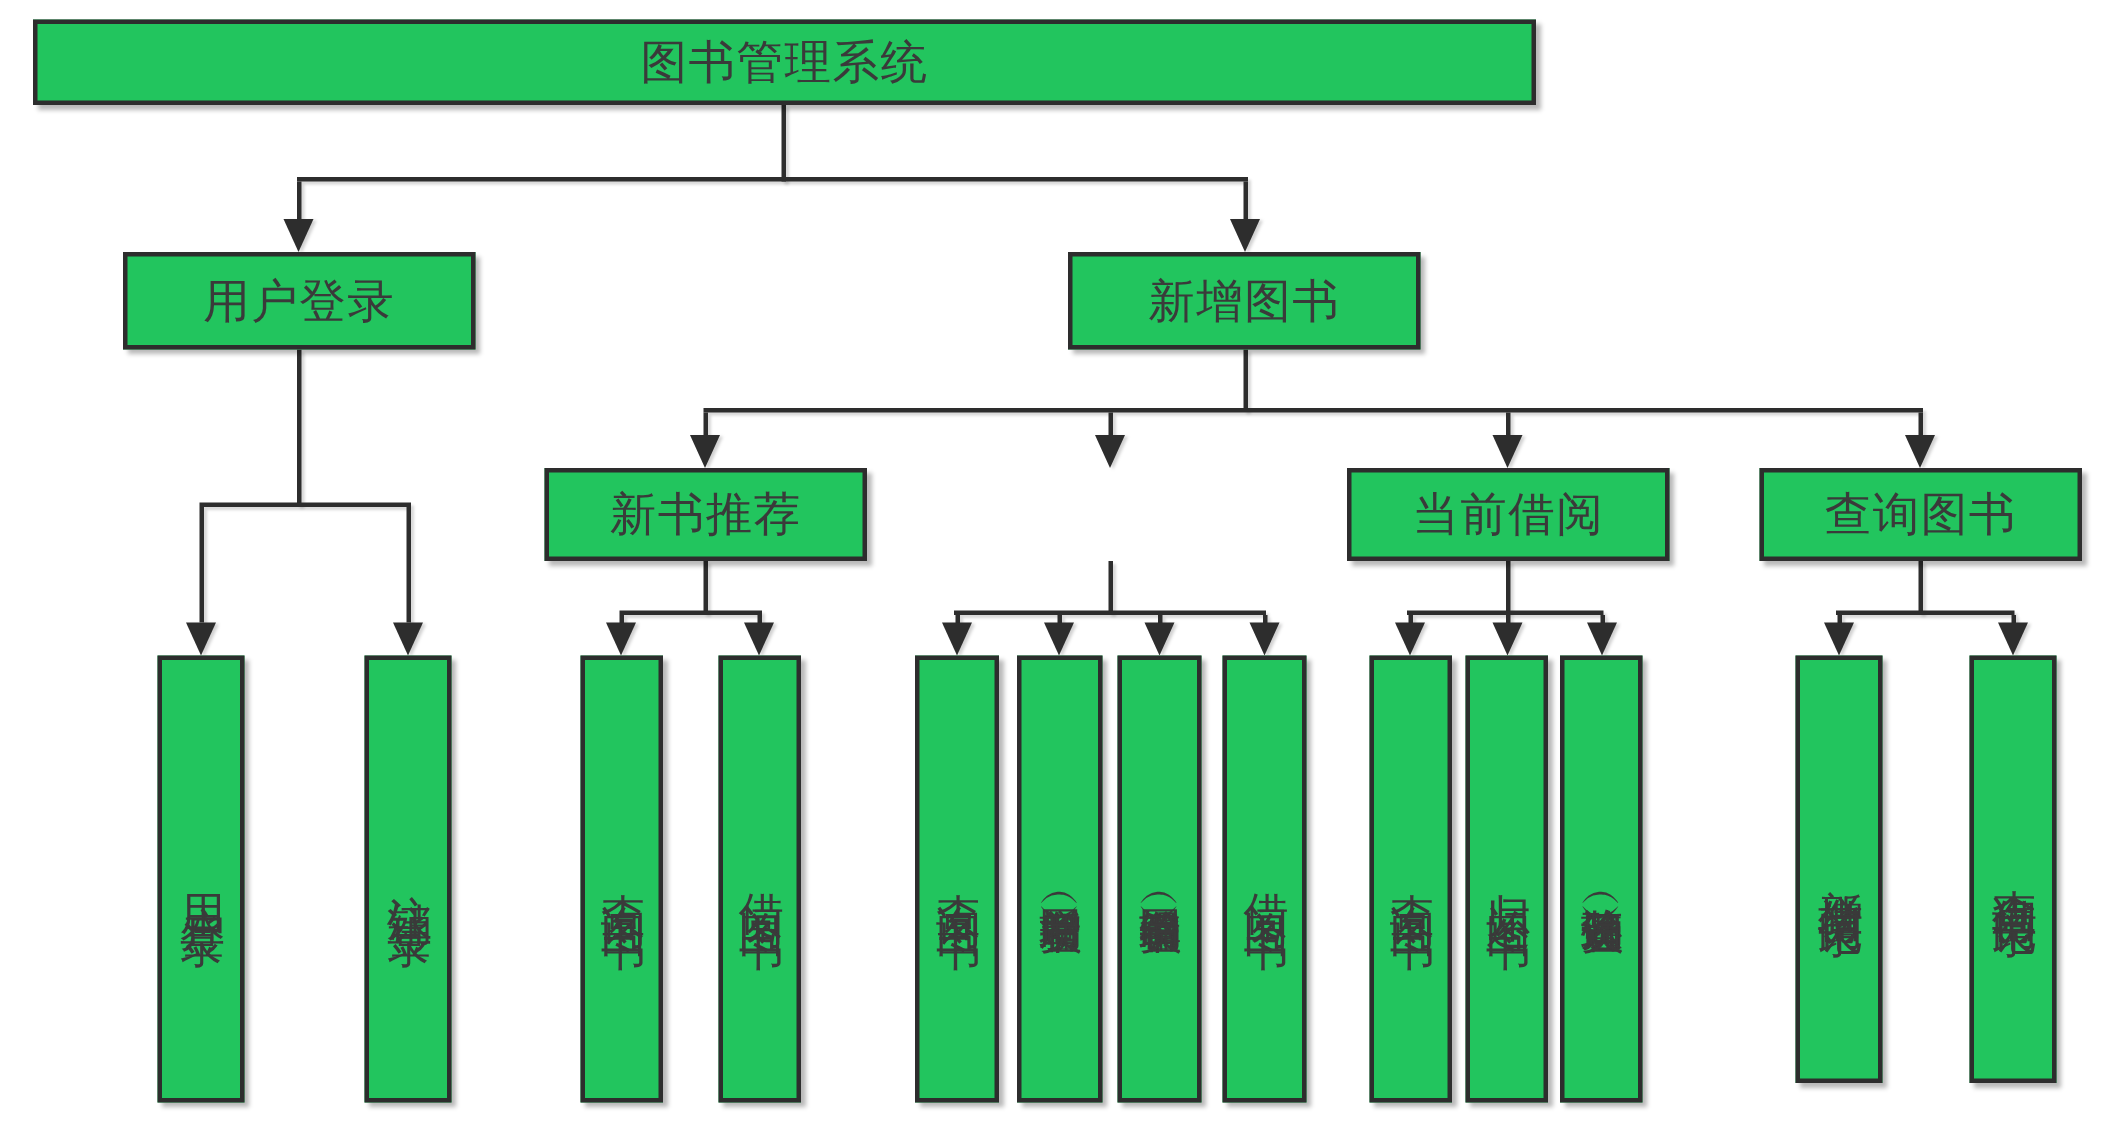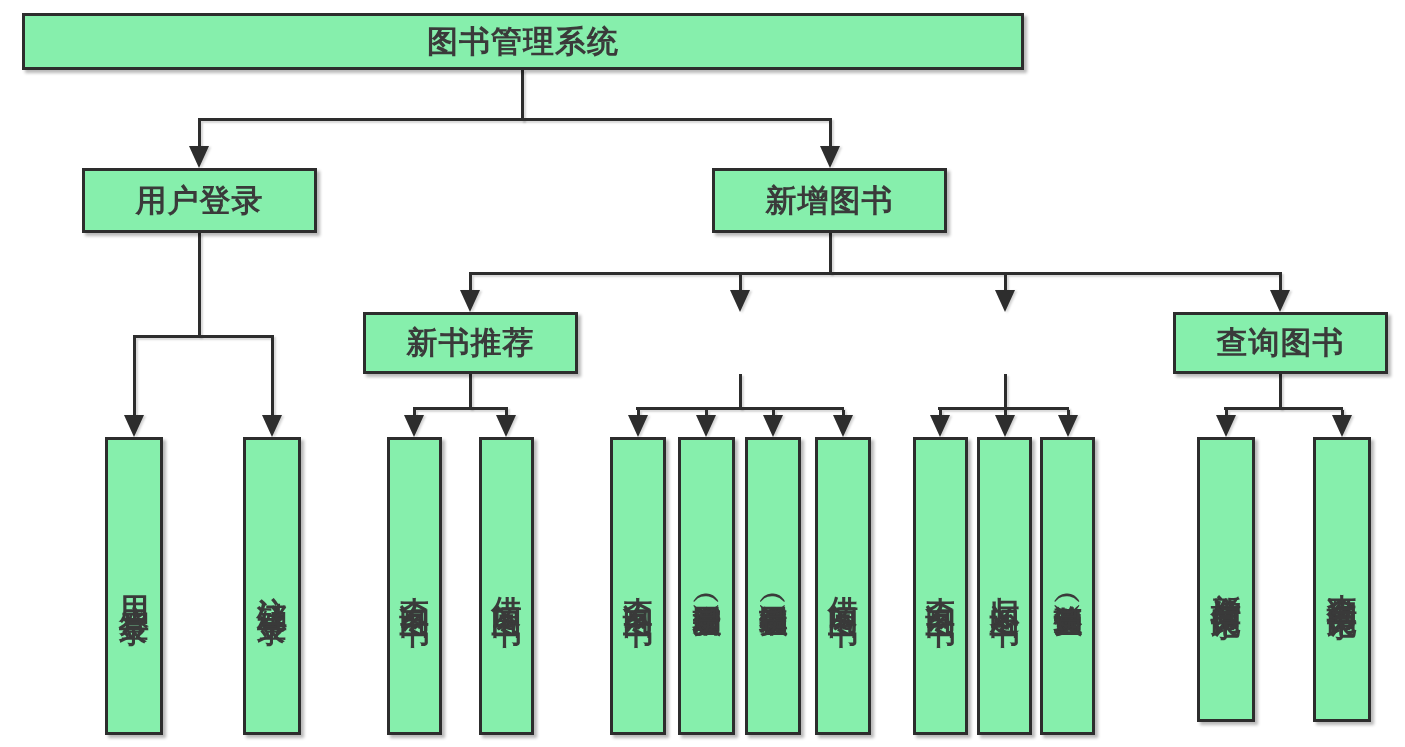--- a/index.html
+++ b/index.html
@@ -1,25 +1,24 @@
 <!DOCTYPE html>
 <html><head>
 <meta charset="utf-8">
 <style>
   html,body{margin:0;padding:0;background:#fff;}
   #canvas{
     position:relative;width:1405px;height:747px;background:#ffffff;overflow:hidden;
     font-family:"Liberation Sans","DejaVu Sans",sans-serif;
   }
   .node{
-    position:absolute;box-sizing:border-box;background:#86efac;
+    position:absolute;box-sizing:border-box;background:#22c55e;
     border:3px solid #2d2d2d;color:#3a3a3a;
     display:flex;align-items:center;justify-content:center;
     box-shadow:3px 3px 3px rgba(0,0,0,0.28);
-    font-weight:bold;
   }
   .node.h{font-size:31px;letter-spacing:1px;white-space:nowrap;}
   .node.v .vt{
     writing-mode:vertical-rl;text-orientation:mixed;
     font-size:30px;letter-spacing:0.24em;line-height:1;white-space:nowrap;
   }
   .node.v .vt.med{letter-spacing:0.12em;}
   .node.v .vt.tight{font-size:28px;letter-spacing:0.02em;}
   .cline{position:absolute;background:#2d2d2d;box-shadow:2px 2px 2px rgba(0,0,0,0.16);}
   .carrow{
@@ -93,20 +92,21 @@
       <div class="carrow" style="left: 1216px; top: 415px;"></div>
       <div class="carrow" style="left: 1332px; top: 415px;"></div>
     </div>
 
   <div class="node h" style="left:22px;top:13px;width:1002px;height:57px;">图书管理系统</div>
 
   <div class="node h" style="left:82px;top:168px;width:235px;height:65px;">用户登录</div>
   <div class="node h" style="left:712px;top:168px;width:235px;height:65px;">新增图书</div>
 
   <div class="node h" style="left:363px;top:312px;width:215px;height:62px;">新书推荐</div>
+  <div class="node h" style="left:898px;top:312px;width:215px;height:62px;">当前借阅</div>
   <div class="node h" style="left:1173px;top:312px;width:215px;height:62px;">查询图书</div>
 
   <div class="node v" style="left:105px;top:437px;width:58px;height:298px;">
     <span class="vt">用户登录</span>
   </div>
   <div class="node v" style="left:243px;top:437px;width:58px;height:298px;">
     <span class="vt">注销登录</span>
   </div>
 
   <div class="node v" style="left:387px;top:437px;width:55px;height:298px;">

